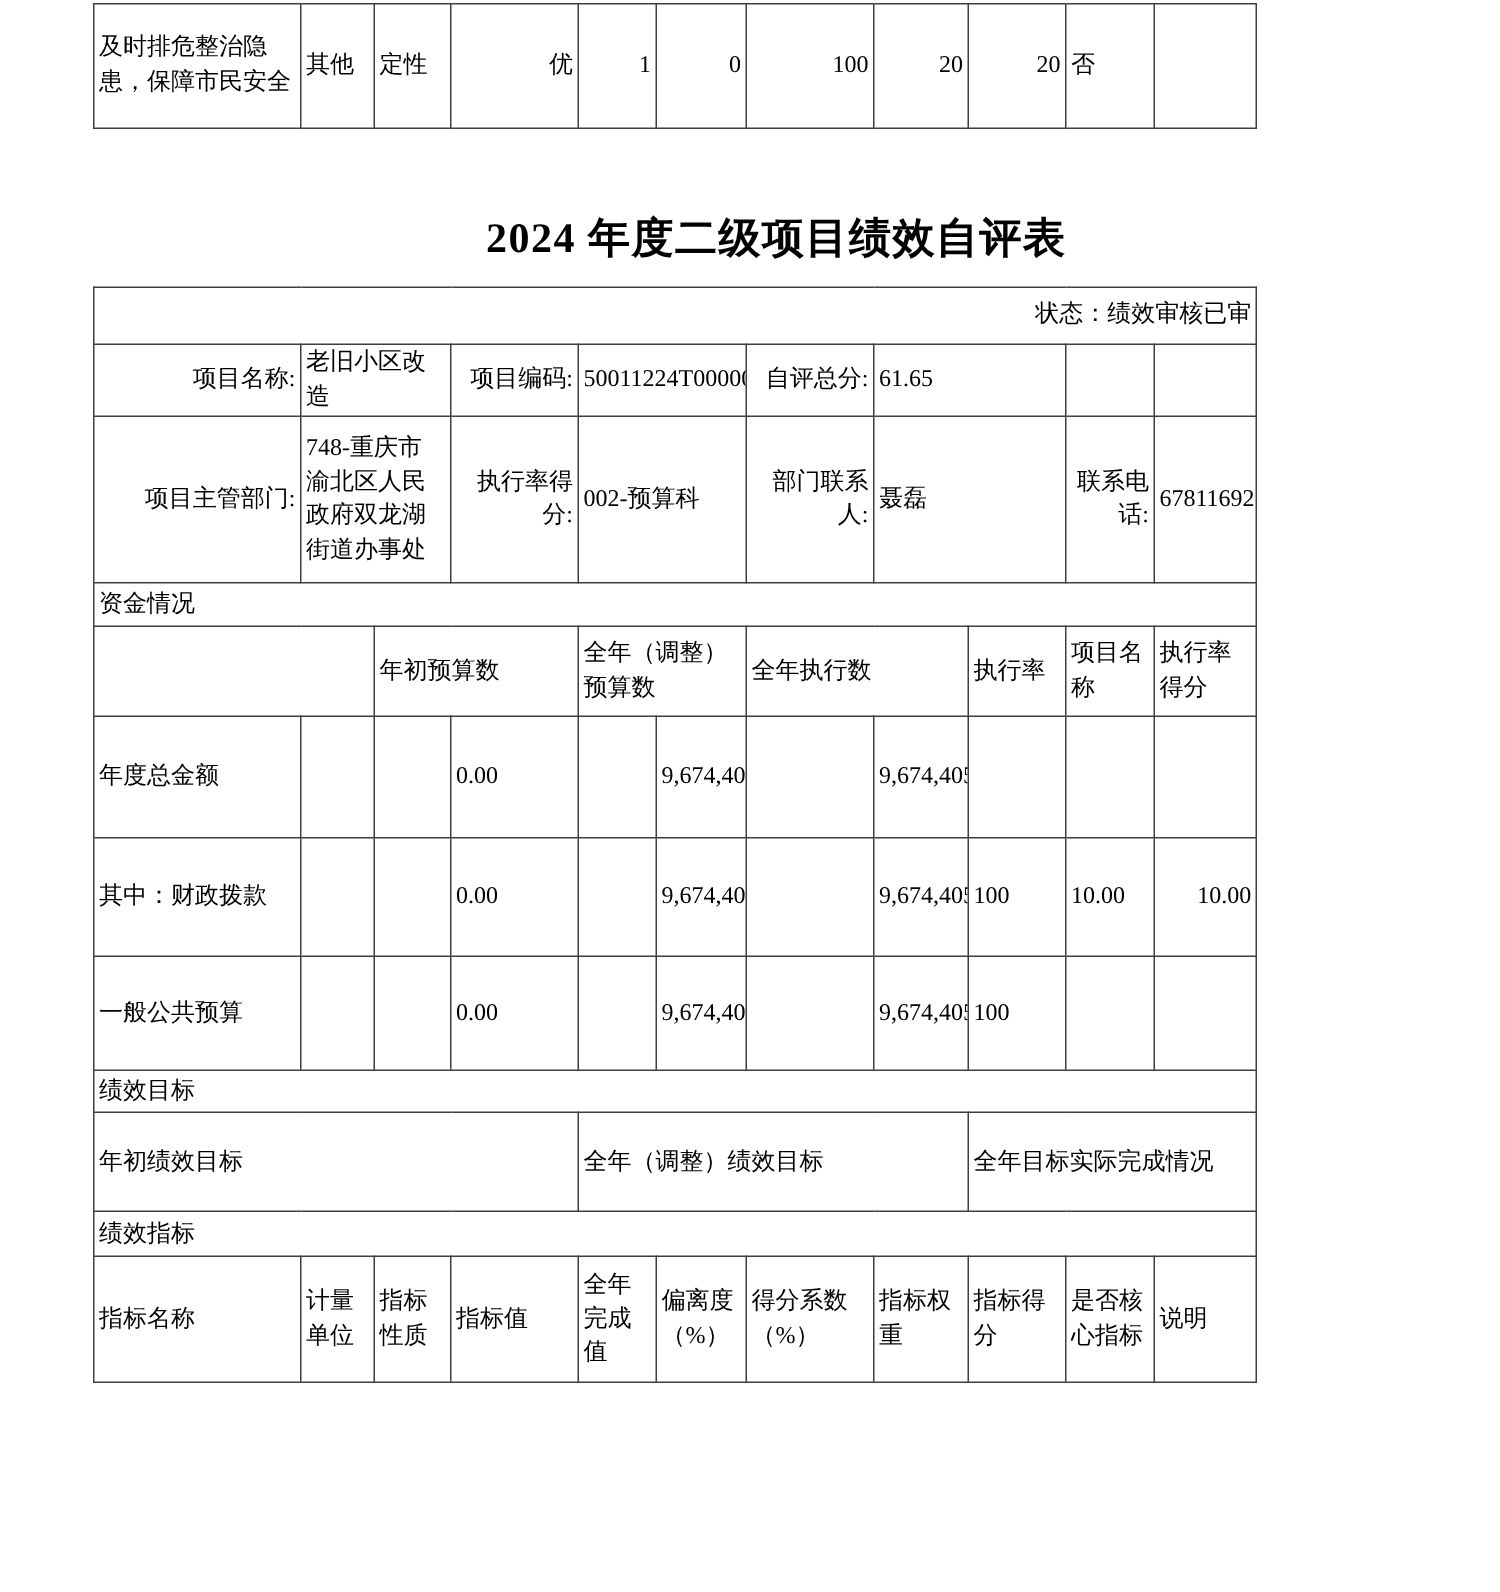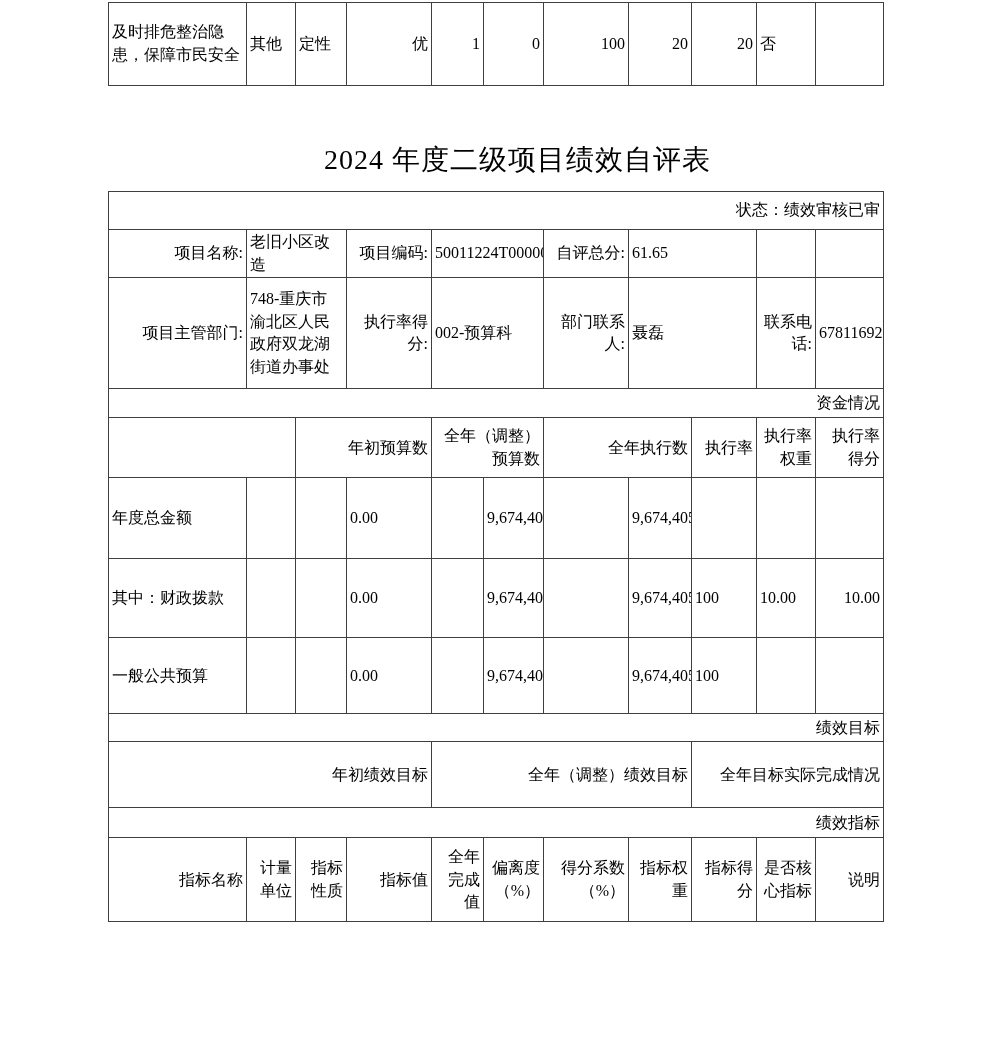--- a/index.html
+++ b/index.html
@@ -1,52 +1,52 @@
 <!DOCTYPE html>
 <html><head>
 <meta charset="utf-8">
 <style>
   html,body{margin:0;padding:0;}
   body{
     width:1000px;height:1061px;background:#ffffff;color:#000;
     font-family:"Liberation Serif","DejaVu Serif",serif;
     font-size:16px;overflow:hidden;
   }
-  .sheet{width:775px;margin-left:108px;}
+  .sheet{width:775px;margin-left:62px;}
   table{border-collapse:collapse;table-layout:fixed;width:775px;}
   td{
     border:1px solid #3f3f3f;padding:1px 3px;vertical-align:middle;
     overflow:hidden;line-height:1.42;word-break:normal;
   }
   
   col.c1{width:138px}col.c2{width:49px}col.c3{width:51px}col.c4{width:85px}
   col.c5{width:52px}col.c6{width:60px}col.c7{width:85px}col.c8{width:63px}
   col.c9{width:65px}col.c10{width:59px}col.c11{width:68px}
-  .l{text-align:left}.r{text-align:right}.c{text-align:right}
+  .l{text-align:left}.r{text-align:right}.c{text-align:left}
   .top{vertical-align:top}
   
   tr.rp {height:83px}
   tr.r0 {height:38px}
   tr.r1 {height:44px}
   tr.r2 {height:111px}
   tr.r3 {height:29px}
   tr.r4 {height:60px}
   tr.r5 {height:81px}
   tr.r6 {height:79px}
   tr.r7 {height:76px}
   tr.r8 {height:28px}
   tr.r9 {height:66px}
   tr.r10{height:106px}
   tr.r11{height:30px}
   tr.r12{height:84px}
   tr.r13{height:28px}
   .partial{margin-top:2px;}
   .title{
     width:775px;margin:55px 0 0 130px;text-align:center;
-    font-size:28px;font-weight:normal;line-height:38px;letter-spacing:1px;
+    font-size:28px;font-weight:bold;line-height:38px;letter-spacing:1px;
   }
   .main{margin-top:12px;}
 </style>
 </head>
 <body>
 
 <div class="sheet partial">
   <table>
     <colgroup>
       <col class="c1">
@@ -127,21 +127,21 @@
     <tr class="r3">
       <td class="c" colspan="11">资金情况</td>
     </tr>
 
     <tr class="r4">
       <td class="c" colspan="2"></td>
       <td class="c" colspan="2">年初预算数</td>
       <td class="c" colspan="2">全年（调整）预算数</td>
       <td class="c" colspan="2">全年执行数</td>
       <td class="c">执行率</td>
-      <td class="c">执行率权重</td>
+      <td class="c">项目名称</td>
       <td class="c">执行率得分</td>
     </tr>
 
     <tr class="r5">
       <td class="l">年度总金额</td>
       <td></td>
       <td></td>
       <td class="l">0.00</td>
       <td></td>
       <td class="l">9,674,405.78</td>

